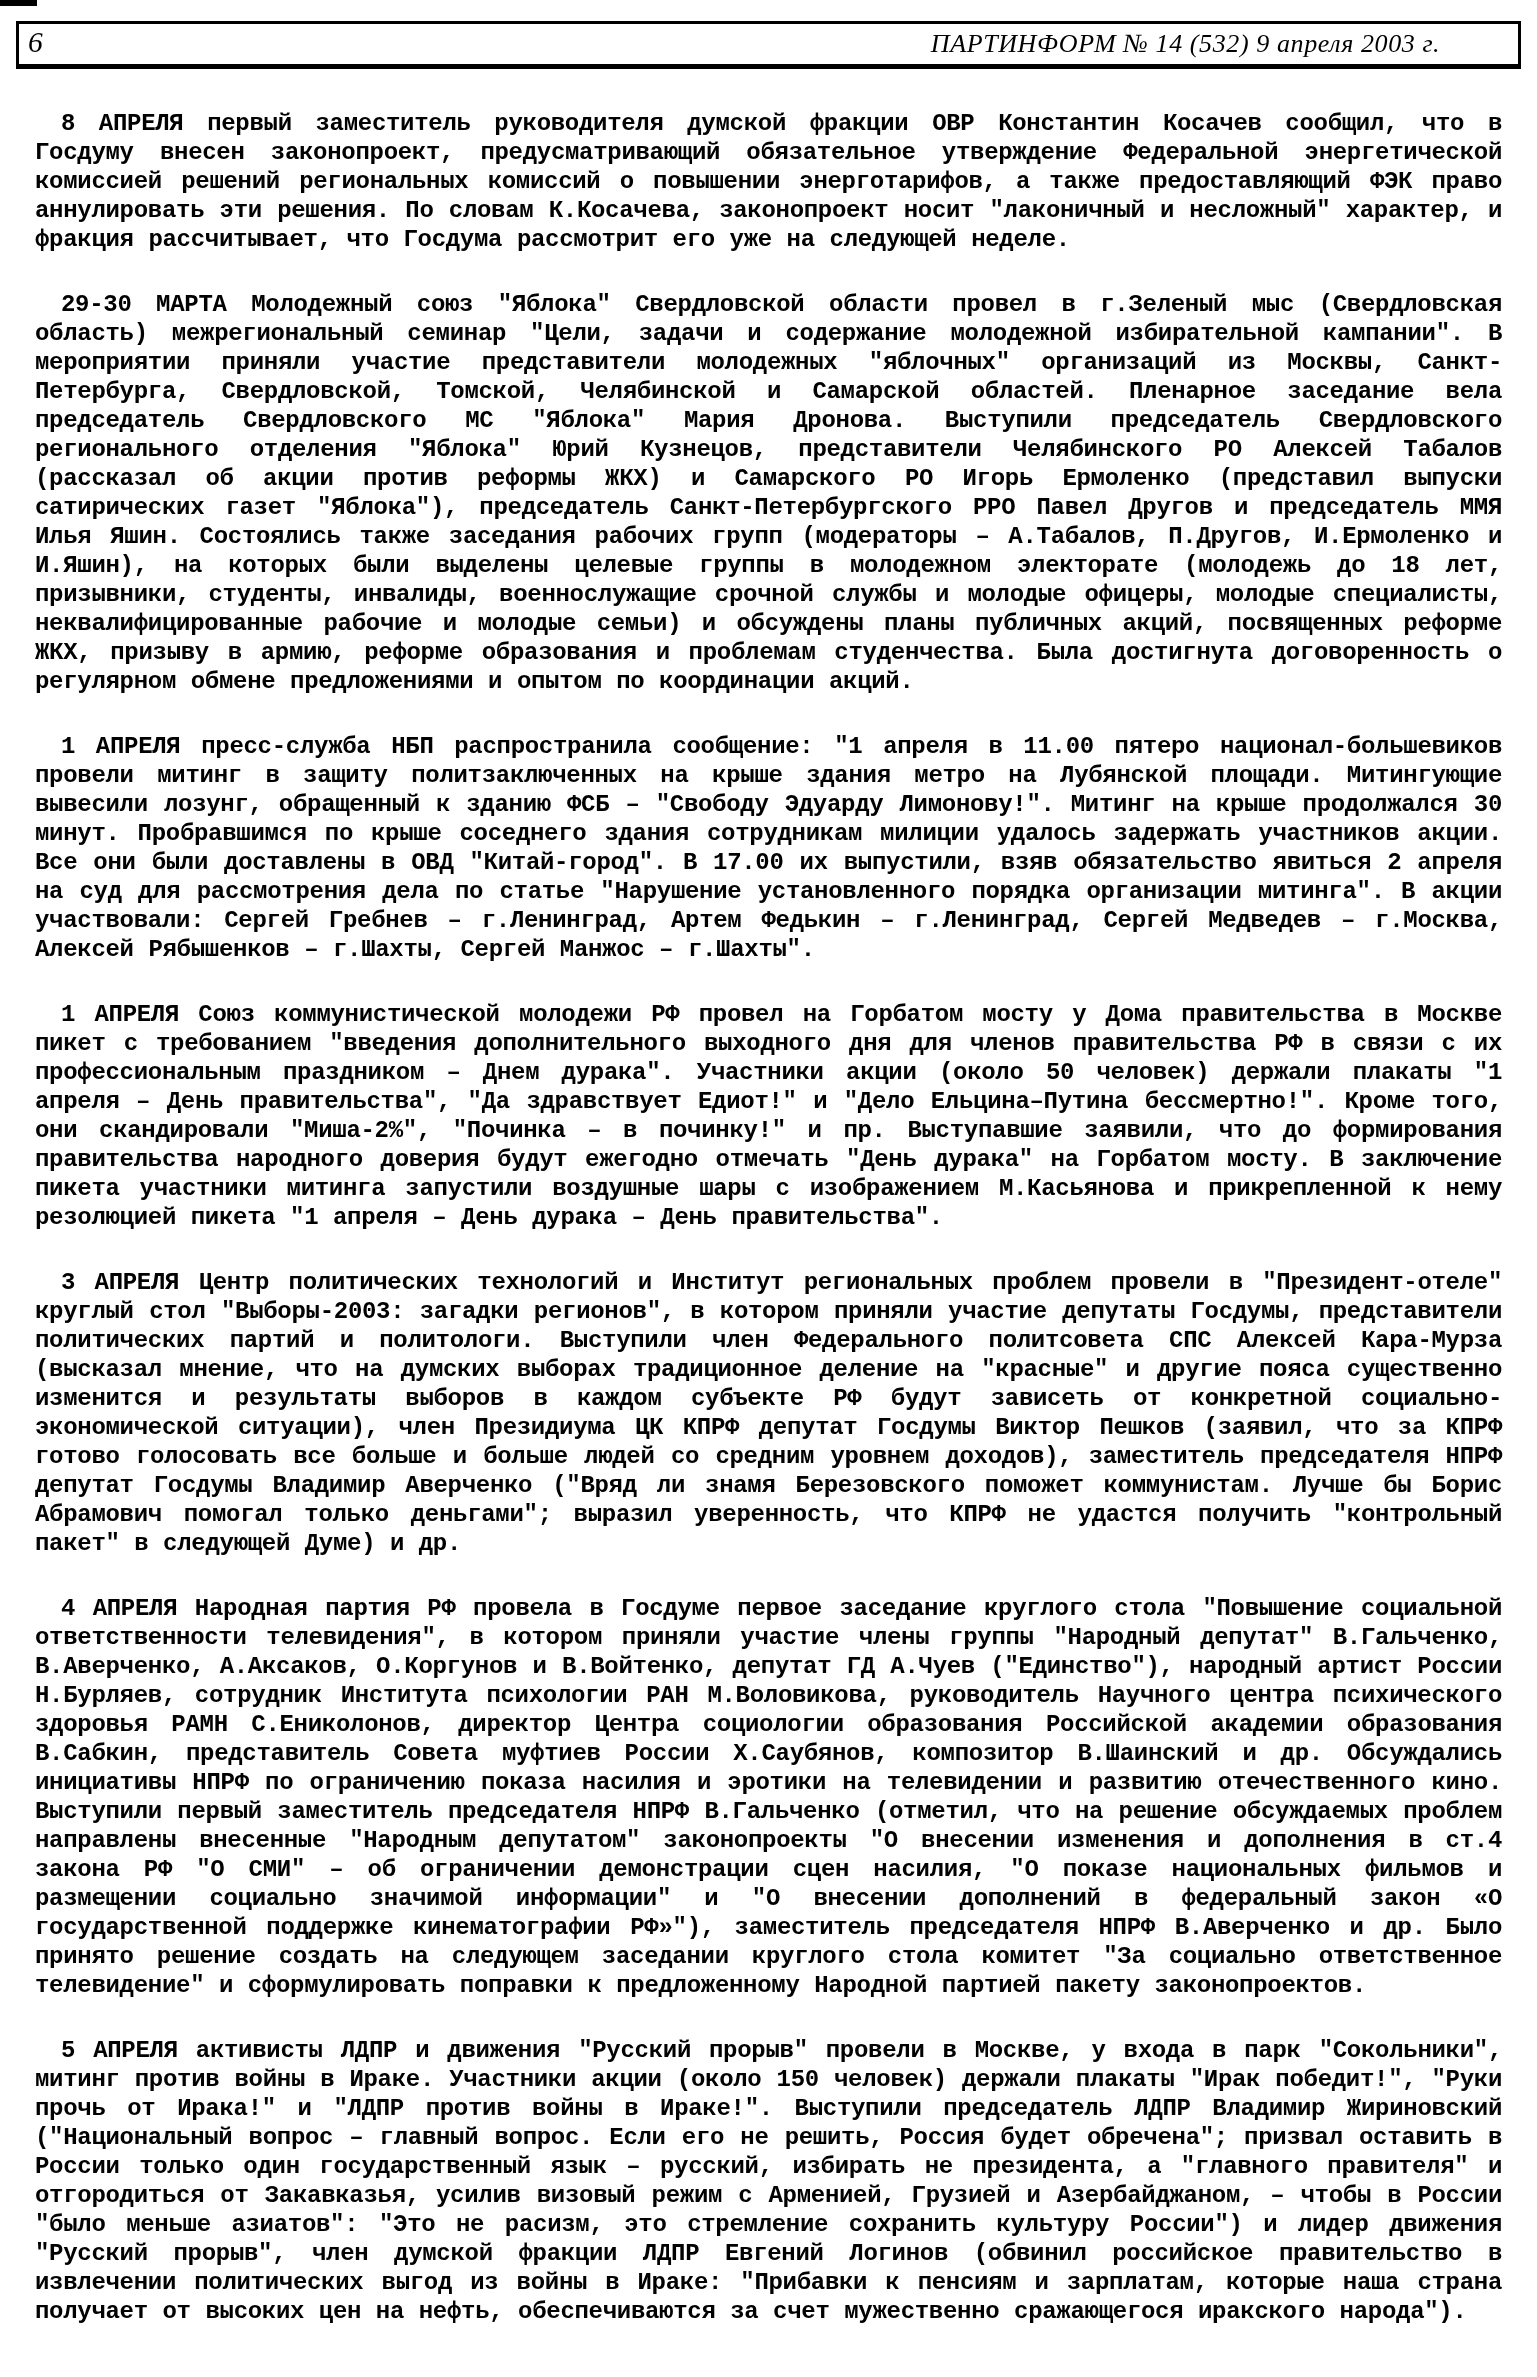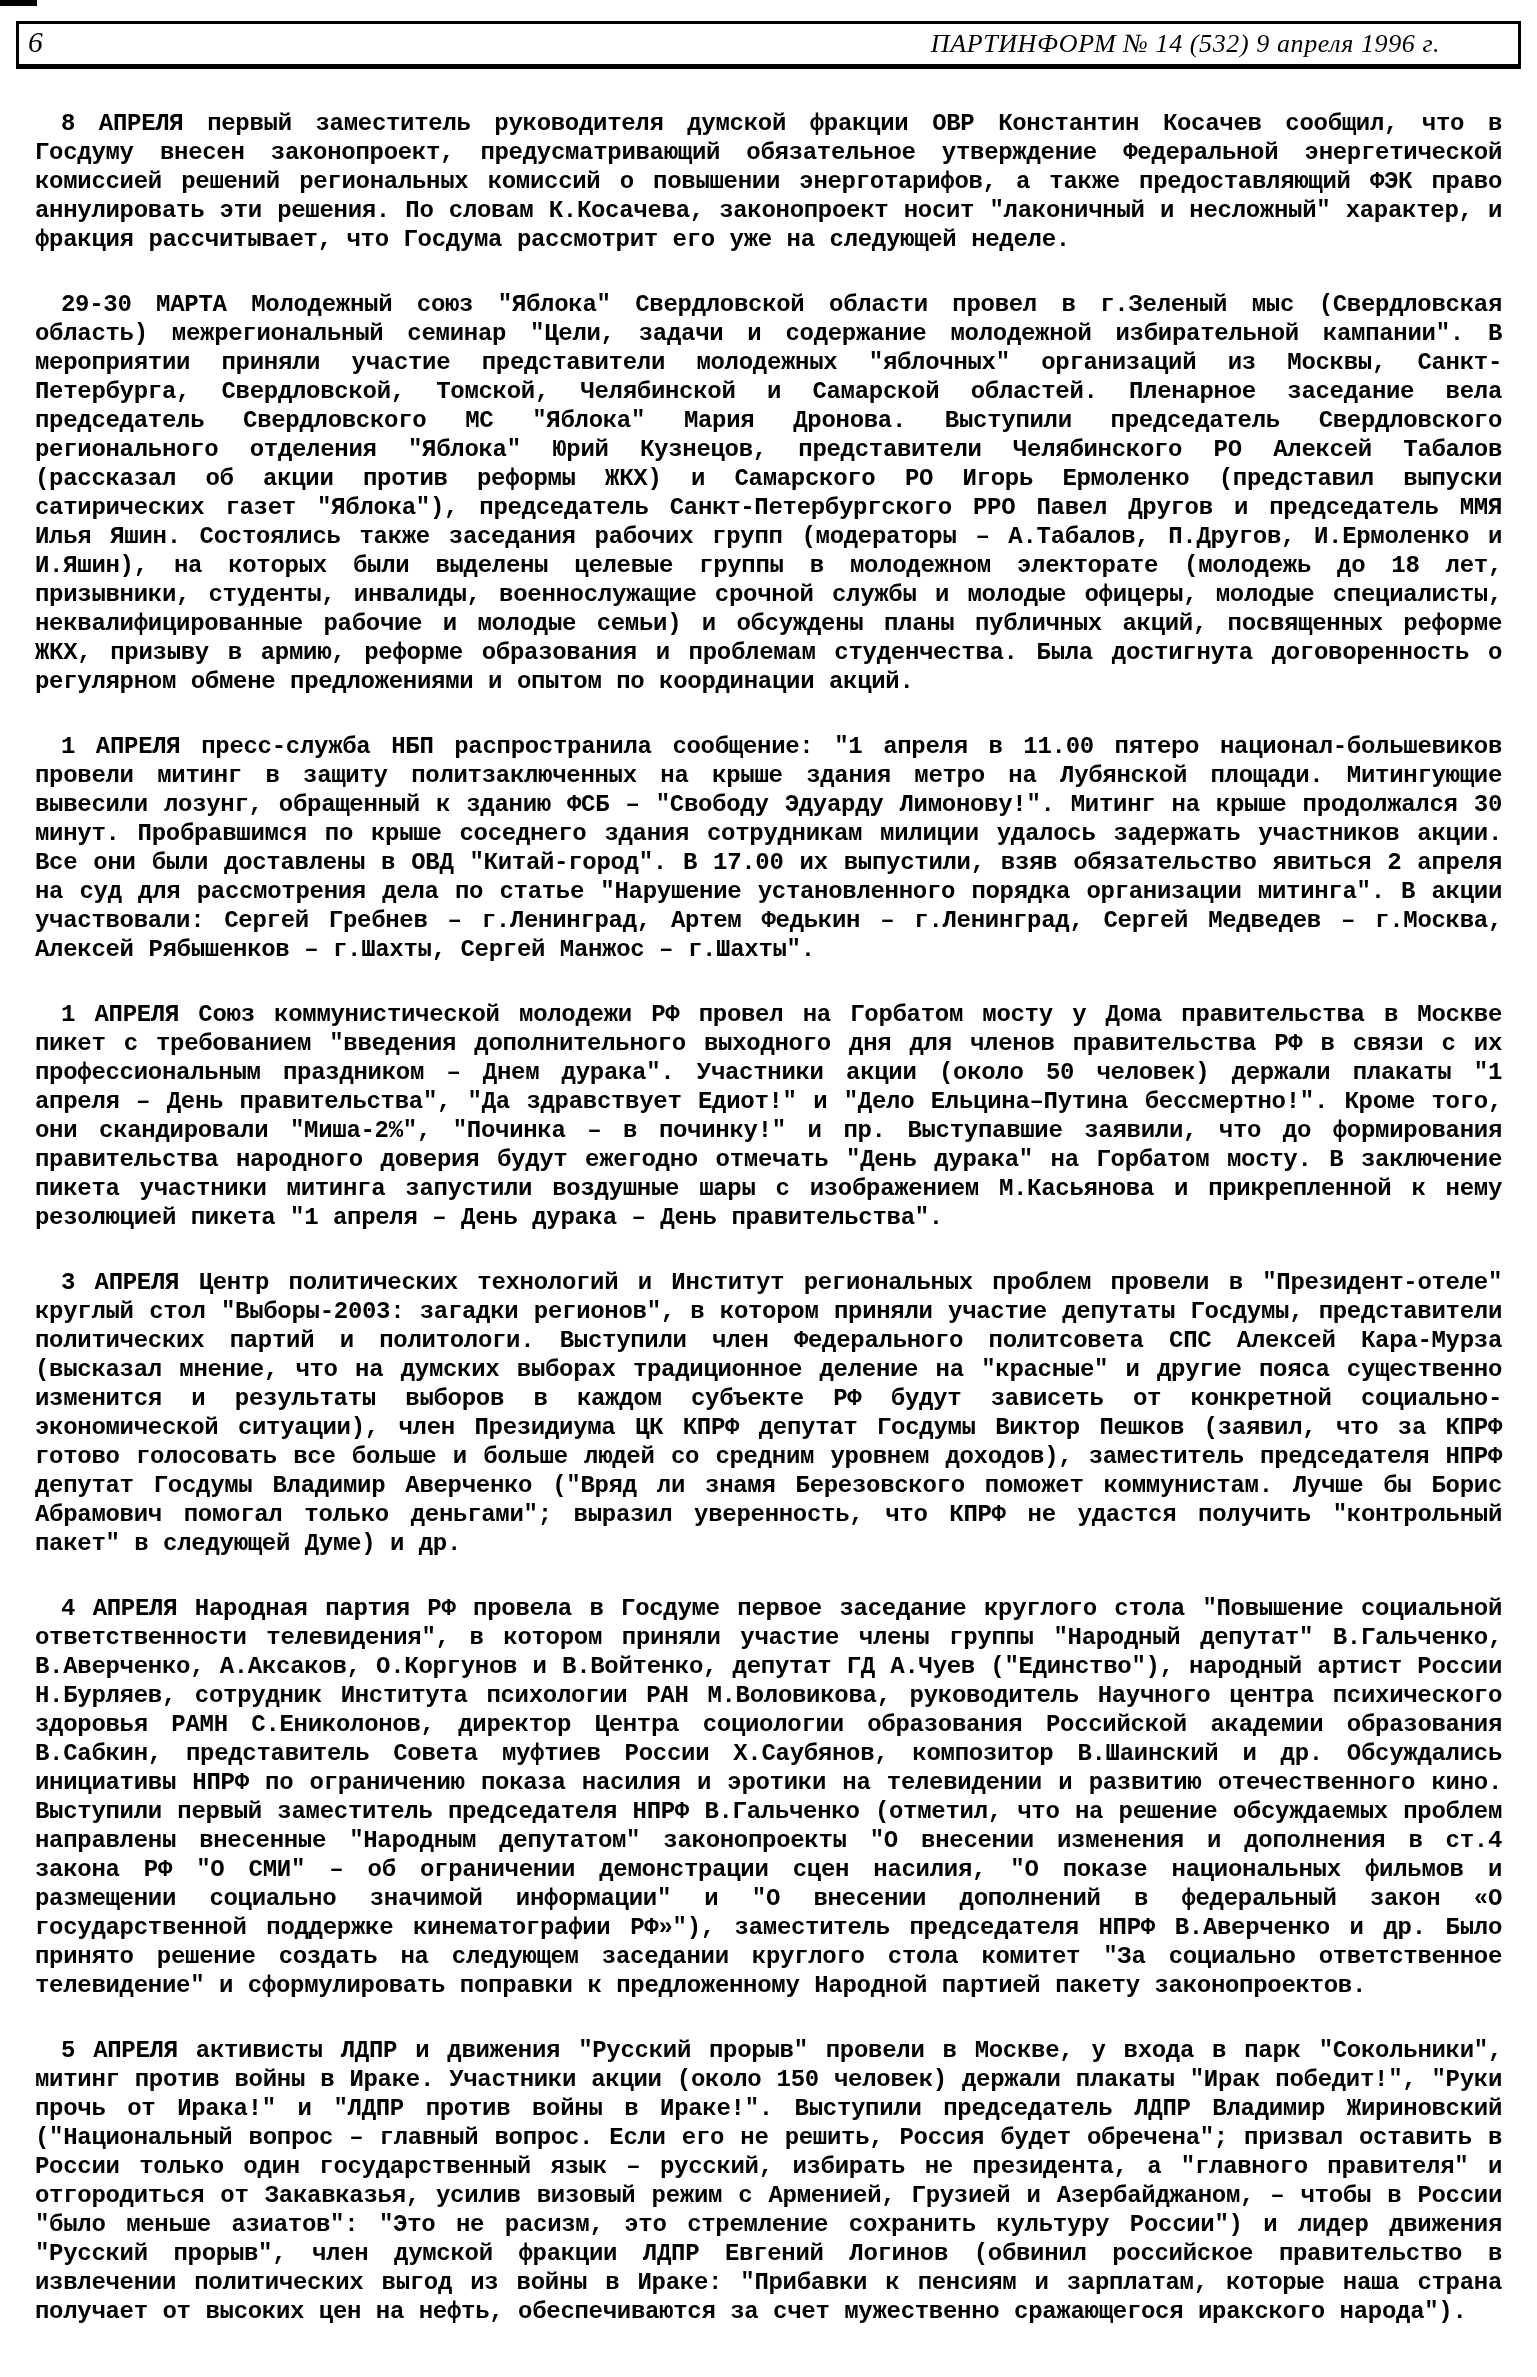--- a/index.html
+++ b/index.html
@@ -65,21 +65,21 @@
     margin-bottom: 12px;
   }
 </style>
 </head>
 <body>
 
 <div class="scan-artifact"></div>
 
 <header class="masthead">
   <span class="page-num">6</span>
-  <span class="issue-title">ПАРТИНФОРМ № 14 (532) 9 апреля 1996 г.</span>
+  <span class="issue-title">ПАРТИНФОРМ № 14 (532) 9 апреля 2003 г.</span>
 </header>
 
 <main class="body-text">
   <p>8 АПРЕЛЯ первый заместитель руководителя думской фракции ОВР Константин Косачев сообщил, что в Госдуму внесен законопроект, предусматривающий обязательное утверждение Федеральной энергетической комиссией решений региональных комиссий о повышении энерготарифов, а также предоставляющий ФЭК право аннулировать эти решения. По словам К.Косачева, законопроект носит "лаконичный и несложный" характер, и фракция рассчитывает, что Госдума рассмотрит его уже на следующей неделе.</p>
   <p>29-30 МАРТА Молодежный союз "Яблока" Свердловской области провел в г.Зеленый мыс (Свердловская область) межрегиональный семинар "Цели, задачи и содержание молодежной избирательной кампании". В мероприятии приняли участие представители молодежных "яблочных" организаций из Москвы, Санкт-Петербурга, Свердловской, Томской, Челябинской и Самарской областей. Пленарное заседание вела председатель Свердловского МС "Яблока" Мария Дронова. Выступили председатель Свердловского регионального отделения "Яблока" Юрий Кузнецов, представители Челябинского РО Алексей Табалов (рассказал об акции против реформы ЖКХ) и Самарского РО Игорь Ермоленко (представил выпуски сатирических газет "Яблока"), председатель Санкт-Петербургского РРО Павел Другов и председатель ММЯ Илья Яшин. Состоялись также заседания рабочих групп (модераторы – А.Табалов, П.Другов, И.Ермоленко и И.Яшин), на которых были выделены целевые группы в молодежном электорате (молодежь до 18 лет, призывники, студенты, инвалиды, военнослужащие срочной службы и молодые офицеры, молодые специалисты, неквалифицированные рабочие и молодые семьи) и обсуждены планы публичных акций, посвященных реформе ЖКХ, призыву в армию, реформе образования и проблемам студенчества. Была достигнута договоренность о регулярном обмене предложениями и опытом по координации акций.</p>
   <p>1 АПРЕЛЯ пресс-служба НБП распространила сообщение: "1 апреля в 11.00 пятеро национал-большевиков провели митинг в защиту политзаключенных на крыше здания метро на Лубянской площади. Митингующие вывесили лозунг, обращенный к зданию ФСБ – "Свободу Эдуарду Лимонову!". Митинг на крыше продолжался 30 минут. Пробравшимся по крыше соседнего здания сотрудникам милиции удалось задержать участников акции. Все они были доставлены в ОВД "Китай-город". В 17.00 их выпустили, взяв обязательство явиться 2 апреля на суд для рассмотрения дела по статье "Нарушение установленного порядка организации митинга". В акции участвовали: Сергей Гребнев – г.Ленинград, Артем Федькин – г.Ленинград, Сергей Медведев – г.Москва, Алексей Рябышенков – г.Шахты, Сергей Манжос – г.Шахты".</p>
   <p>1 АПРЕЛЯ Союз коммунистической молодежи РФ провел на Горбатом мосту у Дома правительства в Москве пикет с требованием "введения дополнительного выходного дня для членов правительства РФ в связи с их профессиональным праздником – Днем дурака". Участники акции (около 50 человек) держали плакаты "1 апреля – День правительства", "Да здравствует Едиот!" и "Дело Ельцина–Путина бессмертно!". Кроме того, они скандировали "Миша-2%", "Починка – в починку!" и пр. Выступавшие заявили, что до формирования правительства народного доверия будут ежегодно отмечать "День дурака" на Горбатом мосту. В заключение пикета участники митинга запустили воздушные шары с изображением М.Касьянова и прикрепленной к нему резолюцией пикета "1 апреля – День дурака – День правительства".</p>
   <p>3 АПРЕЛЯ Центр политических технологий и Институт региональных проблем провели в "Президент-отеле" круглый стол "Выборы-2003: загадки регионов", в котором приняли участие депутаты Госдумы, представители политических партий и политологи. Выступили член Федерального политсовета СПС Алексей Кара-Мурза (высказал мнение, что на думских выборах традиционное деление на "красные" и другие пояса существенно изменится и результаты выборов в каждом субъекте РФ будут зависеть от конкретной социально-экономической ситуации), член Президиума ЦК КПРФ депутат Госдумы Виктор Пешков (заявил, что за КПРФ готово голосовать все больше и больше людей со средним уровнем доходов), заместитель председателя НПРФ депутат Госдумы Владимир Аверченко ("Вряд ли знамя Березовского поможет коммунистам. Лучше бы Борис Абрамович помогал только деньгами"; выразил уверенность, что КПРФ не удастся получить "контрольный пакет" в следующей Думе) и др.</p>
   <p>4 АПРЕЛЯ Народная партия РФ провела в Госдуме первое заседание круглого стола "Повышение социальной ответственности телевидения", в котором приняли участие члены группы "Народный депутат" В.Гальченко, В.Аверченко, А.Аксаков, О.Коргунов и В.Войтенко, депутат ГД А.Чуев ("Единство"), народный артист России Н.Бурляев, сотрудник Института психологии РАН М.Воловикова, руководитель Научного центра психического здоровья РАМН С.Ениколонов, директор Центра социологии образования Российской академии образования В.Сабкин, представитель Совета муфтиев России Х.Саубянов, композитор В.Шаинский и др. Обсуждались инициативы НПРФ по ограничению показа насилия и эротики на телевидении и развитию отечественного кино. Выступили первый заместитель председателя НПРФ В.Гальченко (отметил, что на решение обсуждаемых проблем направлены внесенные "Народным депутатом" законопроекты "О внесении изменения и дополнения в ст.4 закона РФ "О СМИ" – об ограничении демонстрации сцен насилия, "О показе национальных фильмов и размещении социально значимой информации" и "О внесении дополнений в федеральный закон «О государственной поддержке кинематографии РФ»"), заместитель председателя НПРФ В.Аверченко и др. Было принято решение создать на следующем заседании круглого стола комитет "За социально ответственное телевидение" и сформулировать поправки к предложенному Народной партией пакету законопроектов.</p>
   <p>5 АПРЕЛЯ активисты ЛДПР и движения "Русский прорыв" провели в Москве, у входа в парк "Сокольники", митинг против войны в Ираке. Участники акции (около 150 человек) держали плакаты "Ирак победит!", "Руки прочь от Ирака!" и "ЛДПР против войны в Ираке!". Выступили председатель ЛДПР Владимир Жириновский ("Национальный вопрос – главный вопрос. Если его не решить, Россия будет обречена"; призвал оставить в России только один государственный язык – русский, избирать не президента, а "главного правителя" и отгородиться от Закавказья, усилив визовый режим с Арменией, Грузией и Азербайджаном, – чтобы в России "было меньше азиатов": "Это не расизм, это стремление сохранить культуру России") и лидер движения "Русский прорыв", член думской фракции ЛДПР Евгений Логинов (обвинил российское правительство в извлечении политических выгод из войны в Ираке: "Прибавки к пенсиям и зарплатам, которые наша страна получает от высоких цен на нефть, обеспечиваются за счет мужественно сражающегося иракского народа").</p>

